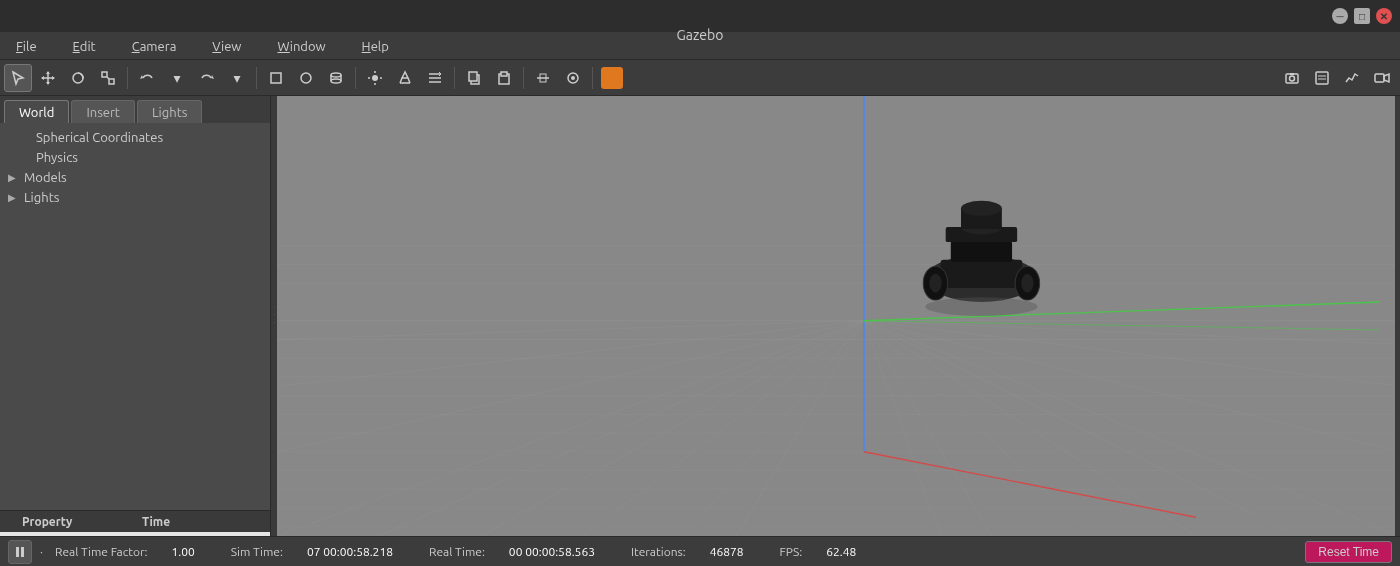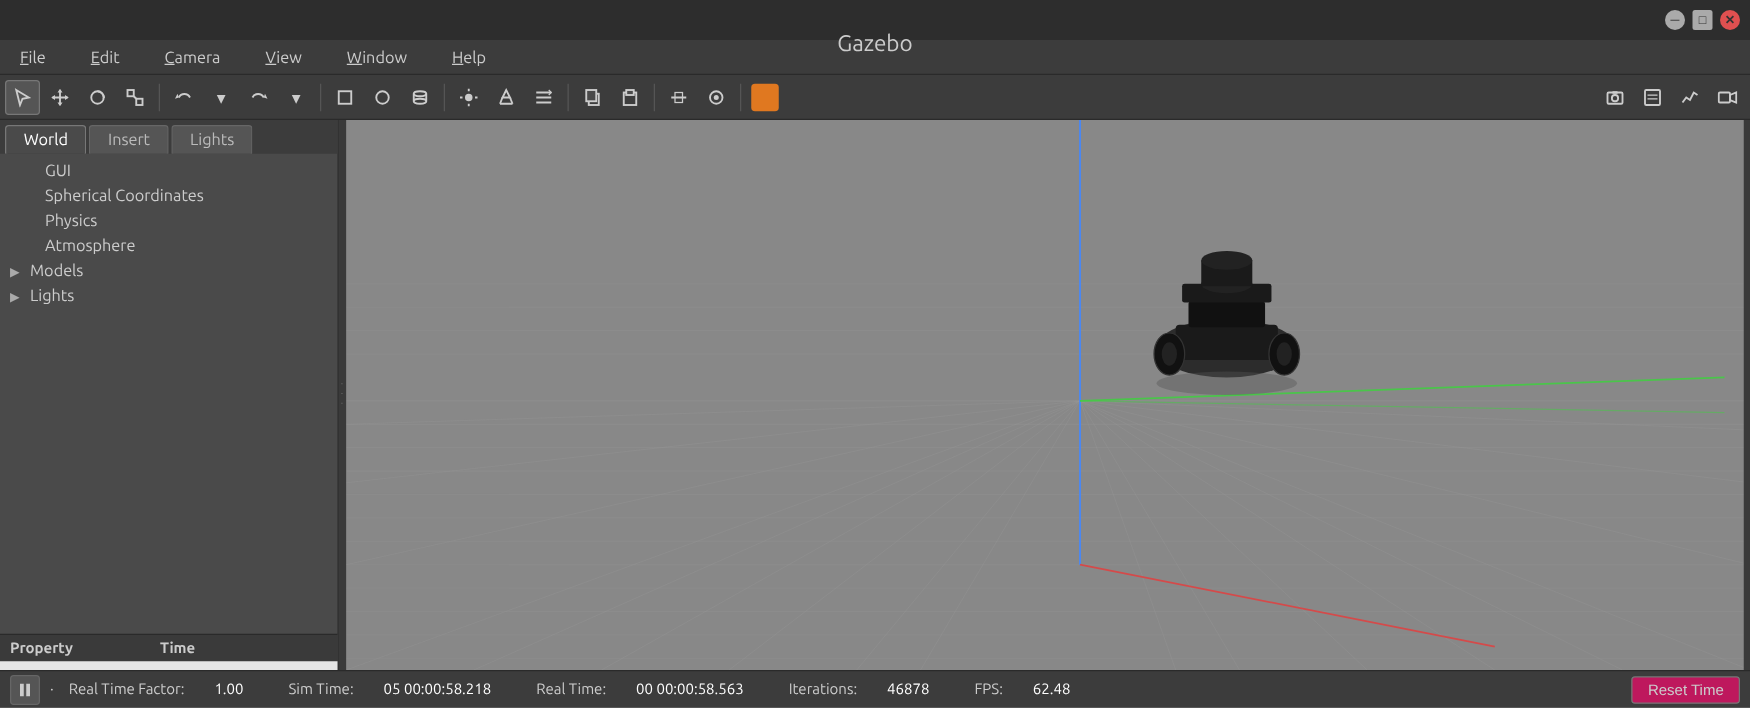--- a/index.html
+++ b/index.html
@@ -19,21 +19,21 @@
     .title-bar {
       background: #2d2d2d;
       height: 32px;
       display: flex;
       align-items: center;
       justify-content: center;
       position: relative;
       flex-shrink: 0;
     }
     .title-bar-title {
-      font-size: 18px;
+      font-size: 14px;
       color: #ccc;
       margin-top: 38px;
     }
     .title-bar-controls {
       position: absolute;
       right: 8px;
       display: flex;
       gap: 6px;
       align-items: center;
     }
@@ -180,21 +180,22 @@
       width: 12px;
     }
 
     
     .property-table {
       border-top: 1px solid #2a2a2a;
     }
     .property-header {
       display: flex;
       background: #3a3a3a;
-      border-bottom: 7px solid #e5e5e5;
+      border-bottom: 4px solid #e5e5e5;
+      padding-left: 14px;
     }
     .property-header-cell {
       padding: 4px 8px;
       font-size: 12px;
       color: #ccc;
       font-weight: bold;
     }
     .property-header-cell:first-child { width: 120px; }
 
     
@@ -474,33 +475,25 @@
 
     <div class="tabs">
       <div class="tab active">World</div>
       <div class="tab">Insert</div>
       <div class="tab">Lights</div>
     </div>
 
     <div class="tree-list">
       <div class="tree-item">
         <span class="tree-arrow"></span>
-        <span>GUI</span>
-      </div>
-      <div class="tree-item">
-        <span class="tree-arrow"></span>
         <span>Spherical Coordinates</span>
       </div>
       <div class="tree-item">
         <span class="tree-arrow"></span>
         <span>Physics</span>
-      </div>
-      <div class="tree-item">
-        <span class="tree-arrow"></span>
-        <span>Atmosphere</span>
       </div>
       <div class="tree-item has-arrow">
         <span class="tree-arrow">▶</span>
         <span>Models</span>
       </div>
       <div class="tree-item has-arrow">
         <span class="tree-arrow">▶</span>
         <span>Lights</span>
       </div>
     </div>
@@ -600,21 +593,21 @@
   <button class="status-btn">
     <svg width="12" height="12" viewBox="0 0 12 12">
         <rect x="2" y="1" width="3" height="10" fill="#ccc"></rect>
         <rect x="7" y="1" width="3" height="10" fill="#ccc"></rect>
       </svg>
   </button>
   <span class="status-item" style="margin-right:12px;">·</span>
   <span class="status-item">Real Time Factor:</span>
   <span class="status-item status-value" style="margin-left:4px;">1.00</span>
   <span class="status-item" style="margin-left:16px;">Sim Time:</span>
-  <span class="status-item status-value" style="margin-left:4px;">05 00:00:58.218</span>
+  <span class="status-item status-value" style="margin-left:4px;">07 00:00:58.218</span>
   <span class="status-item" style="margin-left:16px;">Real Time:</span>
   <span class="status-item status-value" style="margin-left:4px;">00 00:00:58.563</span>
   <span class="status-item" style="margin-left:16px;">Iterations:</span>
   <span class="status-item status-value" style="margin-left:4px;">46878</span>
   <span class="status-item" style="margin-left:16px;">FPS:</span>
   <span class="status-item status-value" style="margin-left:4px;">62.48</span>
   <button class="reset-btn">Reset Time</button>
 </div>
 
 </body></html>

